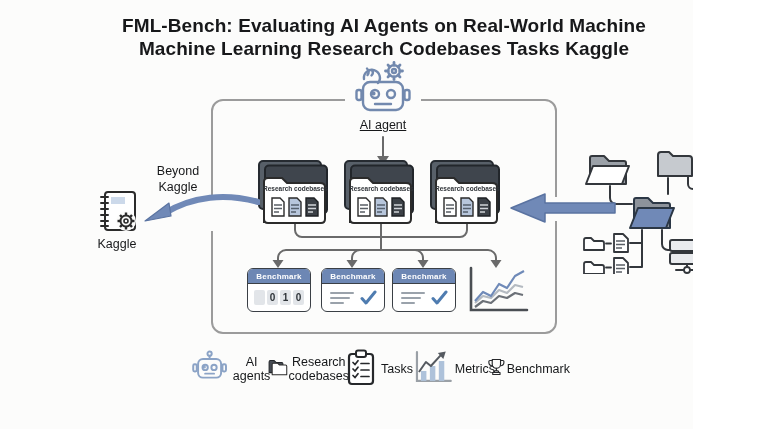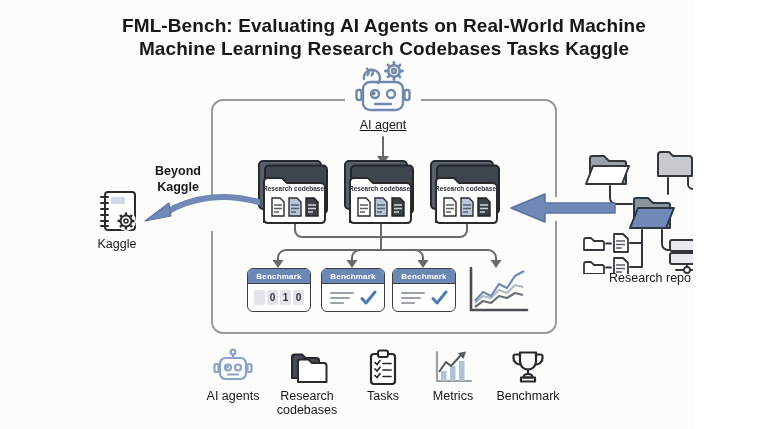--- a/index.html
+++ b/index.html
@@ -5,36 +5,36 @@
   html,body{margin:0;padding:0;}
   .stage{position:relative;width:693px;height:429px;background:#fcfcfb;overflow:hidden;
          font-family:"Liberation Sans",sans-serif;color:#17181a;}
   .abs{position:absolute;}
   .title-line{width:768px;text-align:center;font-size:19px;font-weight:600;letter-spacing:.1px;color:#17181a;}
   .main-box{left:211px;top:99px;width:342px;height:231px;border:2px solid #9b9b9b;border-radius:12px;background:transparent;}
   .mask{background:#fcfcfb;z-index:2;}
   .lbl{text-align:center;color:#17181a;}
   .robot-wrap{left:345px;top:60px;width:76px;height:58px;background:#fcfcfb;z-index:2;display:flex;justify-content:center;}
   .agent-label{left:343px;top:118px;width:80px;font-size:12.5px;z-index:3;text-decoration:underline;}
-  .beyond-label{left:146px;top:163px;width:64px;font-size:12.5px;line-height:16px;z-index:3;font-weight:bold;}
+  .beyond-label{left:146px;top:163px;width:64px;font-size:12.5px;line-height:16px;z-index:3;}
   .kaggle-label{left:85px;top:237px;width:64px;font-size:12.5px;z-index:3;}
   .repo-label{left:592px;top:271px;width:116px;font-size:12.5px;z-index:3;}
   .conn{left:0;top:0;z-index:3;pointer-events:none;}
   .folder-stack{width:76px;height:68px;z-index:3;}
   .folder-label{position:absolute;left:6px;top:25px;width:62px;text-align:center;font-size:6.5px;
                 font-weight:600;color:#2f3338;white-space:nowrap;}
   .bcard{z-index:3;width:62px;background:#fff;border:1.6px solid #3a3f45;border-radius:6px;overflow:hidden;}
   .bcard-head{background:#6d87b4;color:#fff;font-size:8px;font-weight:700;text-align:center;
               padding:3px 0 2px;letter-spacing:.2px;border-bottom:1.4px solid #3a3f45;}
   .bcard-body{height:27px;display:flex;align-items:center;justify-content:center;gap:2px;padding:0 3px;}
   .chip{width:11px;height:15px;background:#e2e5e9;border-radius:2px;font-size:10px;font-weight:700;
         color:#2e3338;display:flex;align-items:center;justify-content:center;}
   .lines{display:flex;flex-direction:column;gap:3px;margin-right:4px;}
   .lines span{display:block;height:2px;background:#9aa2ab;border-radius:1px;}
-  .legend-item{top:348px;width:84px;display:flex;flex-direction:column;align-items:center;z-index:3;}
+  .legend-item{top:348px;width:84px;display:flex;flex-direction:row;align-items:center;z-index:3;}
   .legend-label{font-size:12.5px;margin-top:3px;text-align:center;line-height:14px;color:#16181a;}
 </style>
 </head>
 <body>
 
 <div class="stage">
 
   <div class="abs title-line" style="top:15px;">FML-Bench: Evaluating AI Agents on Real-World Machine</div>
   <div class="abs title-line" style="top:38px;">Machine Learning Research Codebases Tasks Kaggle</div>
 
@@ -259,21 +259,20 @@
     </g>
     <g>
       <rect x="92" y="94" width="34" height="11" rx="2" fill="#e9ebee" stroke="#33373c" stroke-width="2"></rect>
       <rect x="92" y="107" width="34" height="11" rx="2" fill="#e9ebee" stroke="#33373c" stroke-width="2"></rect>
       <circle cx="119" cy="99.5" r="1.6" fill="#33373c"></circle>
         <circle cx="119" cy="112.5" r="1.6" fill="#33373c"></circle>
       <path d="M109,118 v4 M98,124 h22" stroke="#33373c" stroke-width="2" stroke-linecap="round"></path>
       <circle cx="109" cy="124" r="3" fill="#fff" stroke="#33373c" stroke-width="1.8"></circle>
     </g>
   </svg>
-  <div class="abs lbl repo-label">Research repo</div>
 
   <div class="abs legend-item" style="left:191px;">
     <svg width="42" height="38" viewBox="0 0 42 38">
       <g fill="none" stroke="#8ba3c6" stroke-width="2.2" stroke-linecap="round" stroke-linejoin="round">
         <circle cx="21" cy="4" r="2.4"></circle>
           <line x1="21" y1="6.5" x2="21" y2="10"></line>
         <rect x="8" y="10" width="26" height="21" rx="5.5"></rect>
         <rect x="2.5" y="16" width="4" height="8" rx="1.6"></rect>
           <rect x="35.5" y="16" width="4" height="8" rx="1.6"></rect>
         <circle cx="16" cy="19.5" r="3"></circle>

